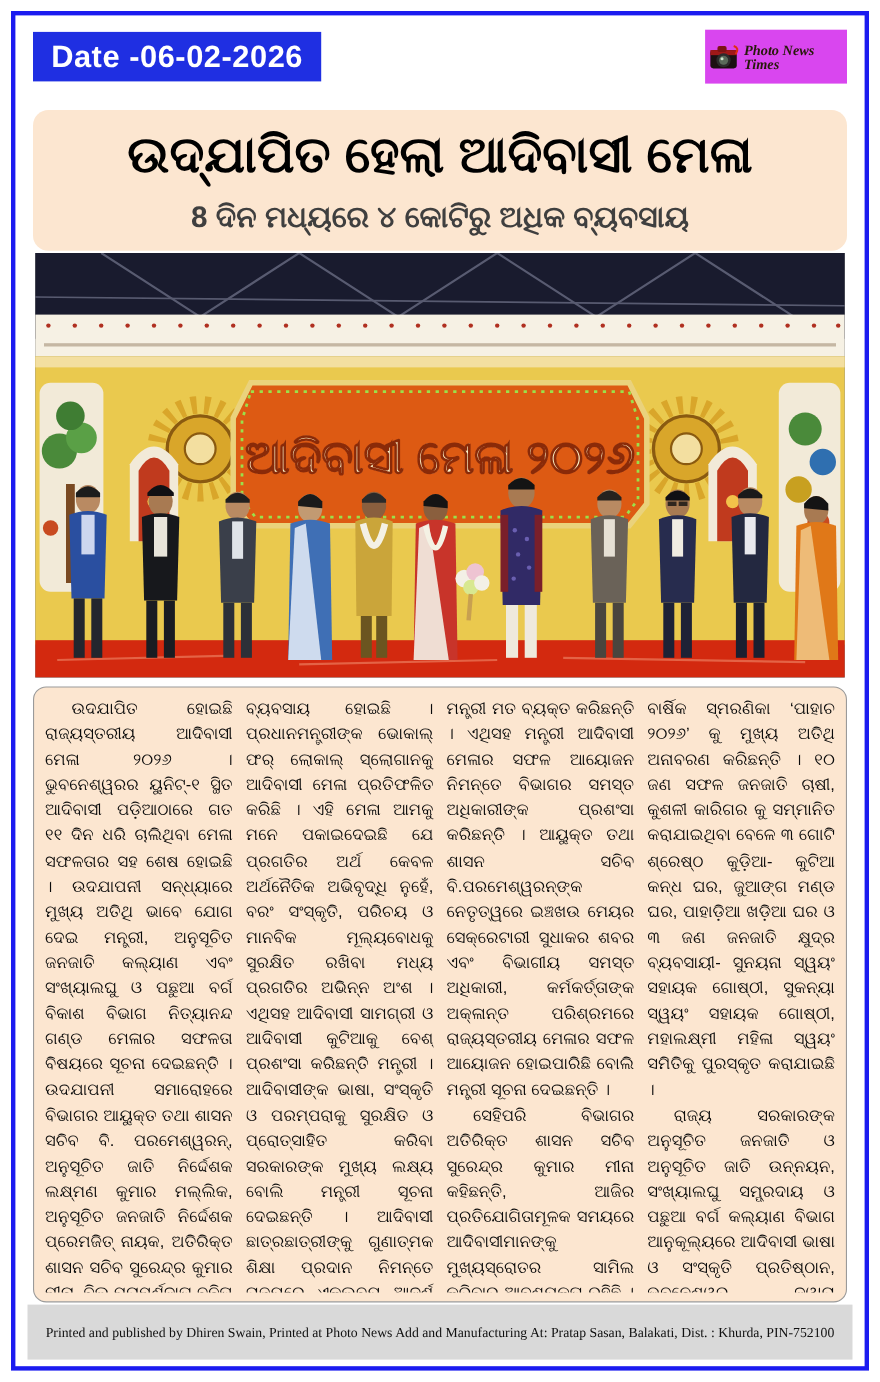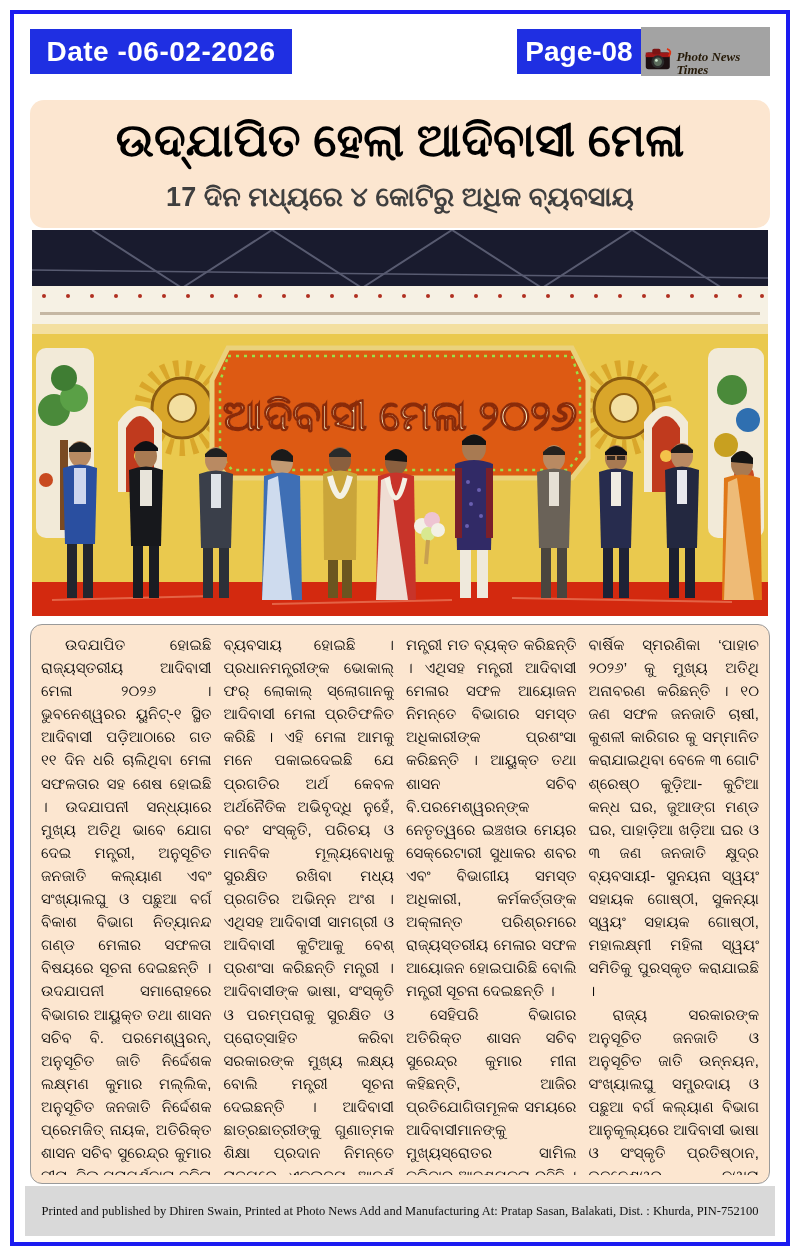--- a/index.html
+++ b/index.html
@@ -7,22 +7,22 @@
         font-family:"Liberation Sans", sans-serif;}
   .frame{position:absolute;left:10px;top:10px;right:10px;bottom:10px;
          border:4px solid #1b1bf0;pointer-events:none;}
   
   .date-badge{position:absolute;left:30px;top:29px;width:262px;height:45px;
               background:#1f2fe2;color:#fff;display:flex;align-items:center;justify-content:center;
               font-weight:bold;font-size:28px;letter-spacing:.5px;}
   .page-badge{position:absolute;left:517px;top:29px;width:124px;height:45px;
               background:#1f2fe2;color:#fff;display:flex;align-items:center;justify-content:center;
               font-weight:bold;font-size:28px;}
-  .logo{position:absolute;left:641px;top:27px;width:129px;height:49px;background:#a3a3a3;
-        display:flex;align-items:flex-end;gap:2px;padding:0 2px;box-sizing:border-box;}
+  .logo{position:absolute;left:641px;top:27px;width:129px;height:49px;background:#d946ef;
+        display:flex;align-items:center;gap:2px;padding:0 2px;box-sizing:border-box;}
   .logo-text{font-family:"Liberation Serif", serif;font-style:italic;font-weight:bold;
              font-size:13px;color:#261a08;line-height:1;}
   
   .headline-box{position:absolute;left:30px;top:100px;width:740px;height:128px;
                 background:#fce6d0;border-radius:14px;display:flex;flex-direction:column;
                 align-items:center;justify-content:center;gap:10px;}
   .headline-box h1{margin:0;font-size:46px;line-height:1.1;color:#000;font-weight:bold;}
   .headline-box h2{margin:6px 0 0 0;font-size:27px;color:#3f3f3f;font-weight:bold;}
   
   .photo{position:absolute;left:32px;top:230px;width:736px;height:386px;background:#737373;}
@@ -44,40 +44,37 @@
 </head>
 <body>
 
 <div class="page">
   <div class="frame"></div>
 
   <div class="date-badge">
     <span>Date -06-02-2026</span>
   </div>
 
-  <div class="page-badge">
-    <span>Page-08</span>
-  </div>
 
   <div class="logo">
     <svg width="34" height="34" viewBox="0 0 34 34">
       <rect x="3" y="10" width="26" height="18" rx="3" fill="#1c1012"></rect>
       <rect x="3" y="10" width="26" height="5" fill="#a01818"></rect>
       <rect x="10" y="6" width="9" height="6" rx="2" fill="#7c1414"></rect>
       <circle cx="16" cy="20" r="7" fill="#2c2c2c"></circle>
       <circle cx="16" cy="20" r="4.5" fill="#5a6a5a"></circle>
       <circle cx="14.5" cy="18.5" r="1.5" fill="#cfe8cf"></circle>
       <path d="M26 6 q6 2 2 8" stroke="#e03010" stroke-width="2" fill="none"></path>
     </svg>
     <span class="logo-text">Photo News Times</span>
   </div>
 
   <div class="headline-box">
     <h1>ଉଦ୍‌ଯାପିତ ହେଲା ଆଦିବାସୀ ମେଳା</h1>
-    <h2>17 ଦିନ ମଧ୍ୟରେ ୪ କୋଟିରୁ ଅଧିକ ବ୍ୟବସାୟ</h2>
+    <h2>8 ଦିନ ମଧ୍ୟରେ ୪ କୋଟିରୁ ଅଧିକ ବ୍ୟବସାୟ</h2>
   </div>
 
   <div class="photo">
     <svg viewBox="0 0 736 386" preserveAspectRatio="none">
 
       <rect x="0" y="0" width="736" height="78" fill="#191b2e"></rect>
       <g stroke="#8d90a8" stroke-width="2" opacity="0.55">
         <path d="M60 0 L150 58 M150 58 L240 0 M240 0 L330 58 M330 58 L420 0 M420 0 L510 58 M510 58 L600 0 M600 0 L690 58" fill="none"></path>
         <path d="M0 40 L736 48" fill="none" stroke-width="1.5"></path>
       </g>

